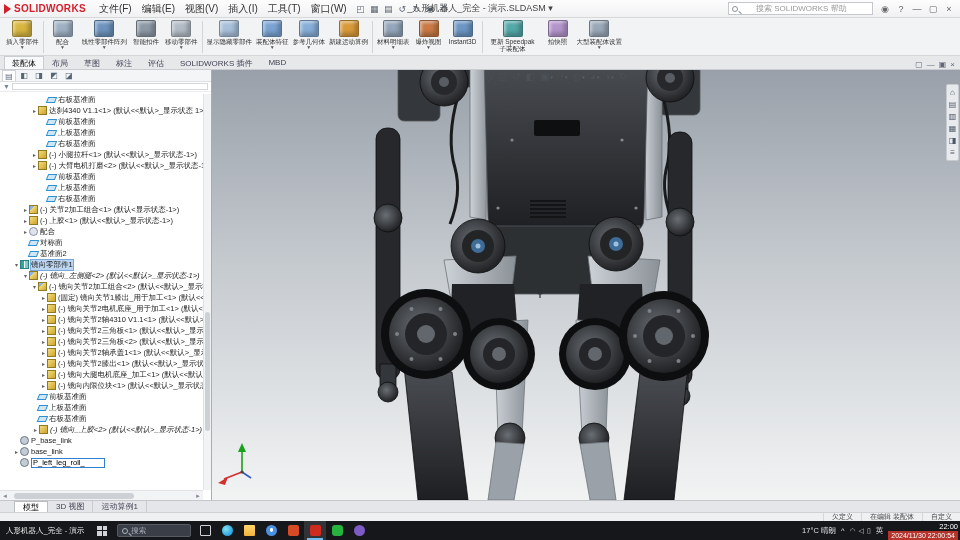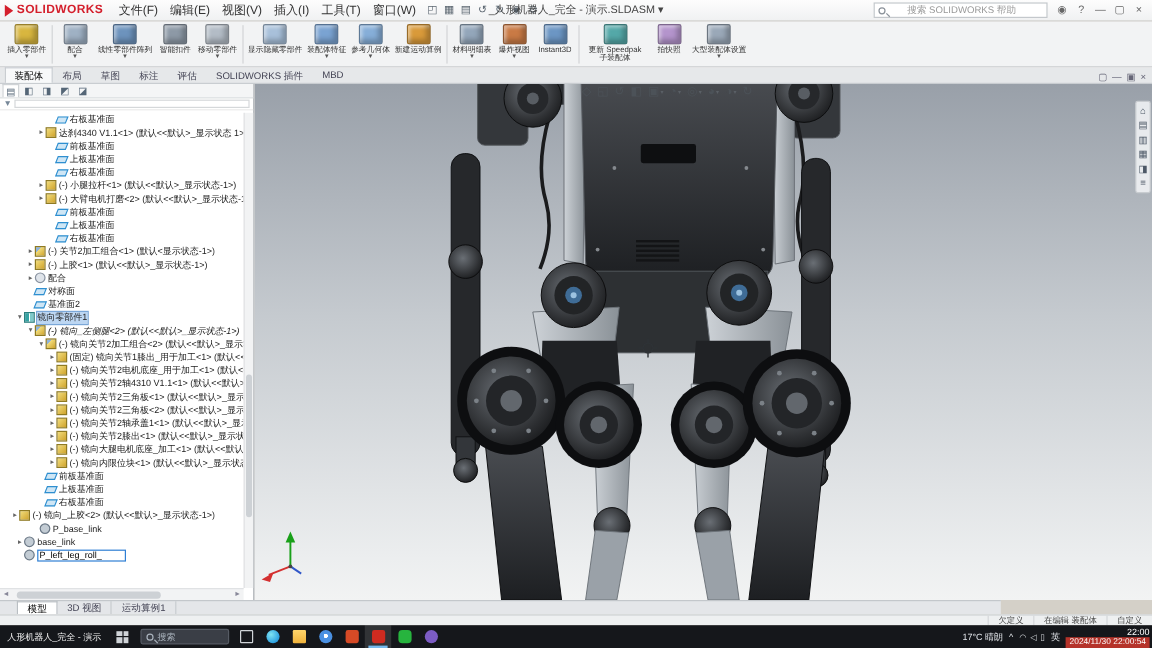--- a/index.html
+++ b/index.html
@@ -61,21 +61,21 @@
   .ticon.link{border-radius:50%;background:#c3ccd4;border:1px solid #6d7a88}
   .tlabel{font-size:7.5px;color:#222;overflow:hidden}
   .trow.sel .tlabel{background:#bcd6f2;outline:1px solid #7aa7d8}
   .tree-edit{height:10px;font-size:7.5px;border:1px solid #2f7fd4;width:74px;padding:0 1px;font-family:inherit}
   #vscroll{position:absolute;right:0;top:24px;bottom:10px;width:8px;background:#f2f3f4;border-left:1px solid #e0e2e4}
   #vscroll .thumb{position:absolute;left:1px;right:1px;top:55%;height:30%;background:#cdd1d5;border-radius:3px}
   #hscroll{position:absolute;left:0;right:8px;bottom:0;height:10px;background:#f2f3f4;border-top:1px solid #e0e2e4;display:flex;align-items:center;justify-content:space-between;padding:0 2px}
   #hscroll .thumb{position:absolute;left:14px;width:120px;top:2px;height:6px;background:#cdd1d5;border-radius:3px}
   .scr-arr{font-size:6px;color:#889}
   
-  #bottom-tabs{position:absolute;left:0;top:500px;width:834px;height:12px;background:#e4e6e9;border-top:1px solid #c3c7cb;display:flex;align-items:flex-end;padding-left:14px}
+  #bottom-tabs{position:absolute;left:0;top:500px;width:960px;height:12px;background:#e4e6e9;border-top:1px solid #c3c7cb;display:flex;align-items:flex-end;padding-left:14px}
   .btab{font-size:8px;padding:0 8px;color:#445;border-right:1px solid #c8ccd0;height:11px;display:flex;align-items:center}
   .btab.active{background:#fff;border:1px solid #b9bec3;border-bottom:none;color:#000}
   #statusbar{position:absolute;left:0;top:512px;width:960px;height:9px;background:#eef0f1;border-top:1px solid #cfd2d5;display:flex;align-items:center;font-size:7px;color:#444}
   #status-items{display:flex;height:100%;margin-left:auto}
   .sitem{padding:0 8px;border-left:1px solid #d5d8da;height:100%;display:flex;align-items:center}
   
   #taskbar{position:absolute;left:0;top:521px;width:960px;height:19px;background:#15171b;display:flex;align-items:center;color:#ddd}
   #tb-label{font-size:7.5px;color:#eee;padding:0 6px;max-width:98px;overflow:hidden;white-space:nowrap;text-overflow:ellipsis}
   #start{width:24px;height:19px;display:flex;align-items:center;justify-content:center}
   .winlogo{width:10px;height:10px;display:grid;grid-template-columns:1fr 1fr;gap:1px}
@@ -541,26 +541,26 @@
         <div class="trow" style="padding-left: 31px;">
           <span class="arr"></span>
           <span class="ticon plane"></span>
           <span class="tlabel">上板基准面</span>
         </div>
         <div class="trow" style="padding-left: 31px;">
           <span class="arr"></span>
           <span class="ticon plane"></span>
           <span class="tlabel">右板基准面</span>
         </div>
-        <div class="trow" style="padding-left: 9px;">
+        <div class="trow" style="padding-left: 32px; font-style: italic;">
           <span class="arr">▸</span>
           <span class="ticon part"></span>
           <span class="tlabel">(-) 镜向_上胶&lt;2&gt; (默认&lt;&lt;默认&gt;_显示状态-1&gt;)</span>
         </div>
-        <div class="trow" style="padding-left: 26px;">
+        <div class="trow" style="padding-left: 13px;">
           <span class="arr"></span>
           <span class="ticon link"></span>
           <span class="tlabel">P_base_link</span>
         </div>
         <div class="trow" style="padding-left: 13px;">
           <span class="arr">▸</span>
           <span class="ticon link"></span>
           <span class="tlabel">base_link</span>
         </div>
         <div class="trow" style="padding-left: 13px;">

